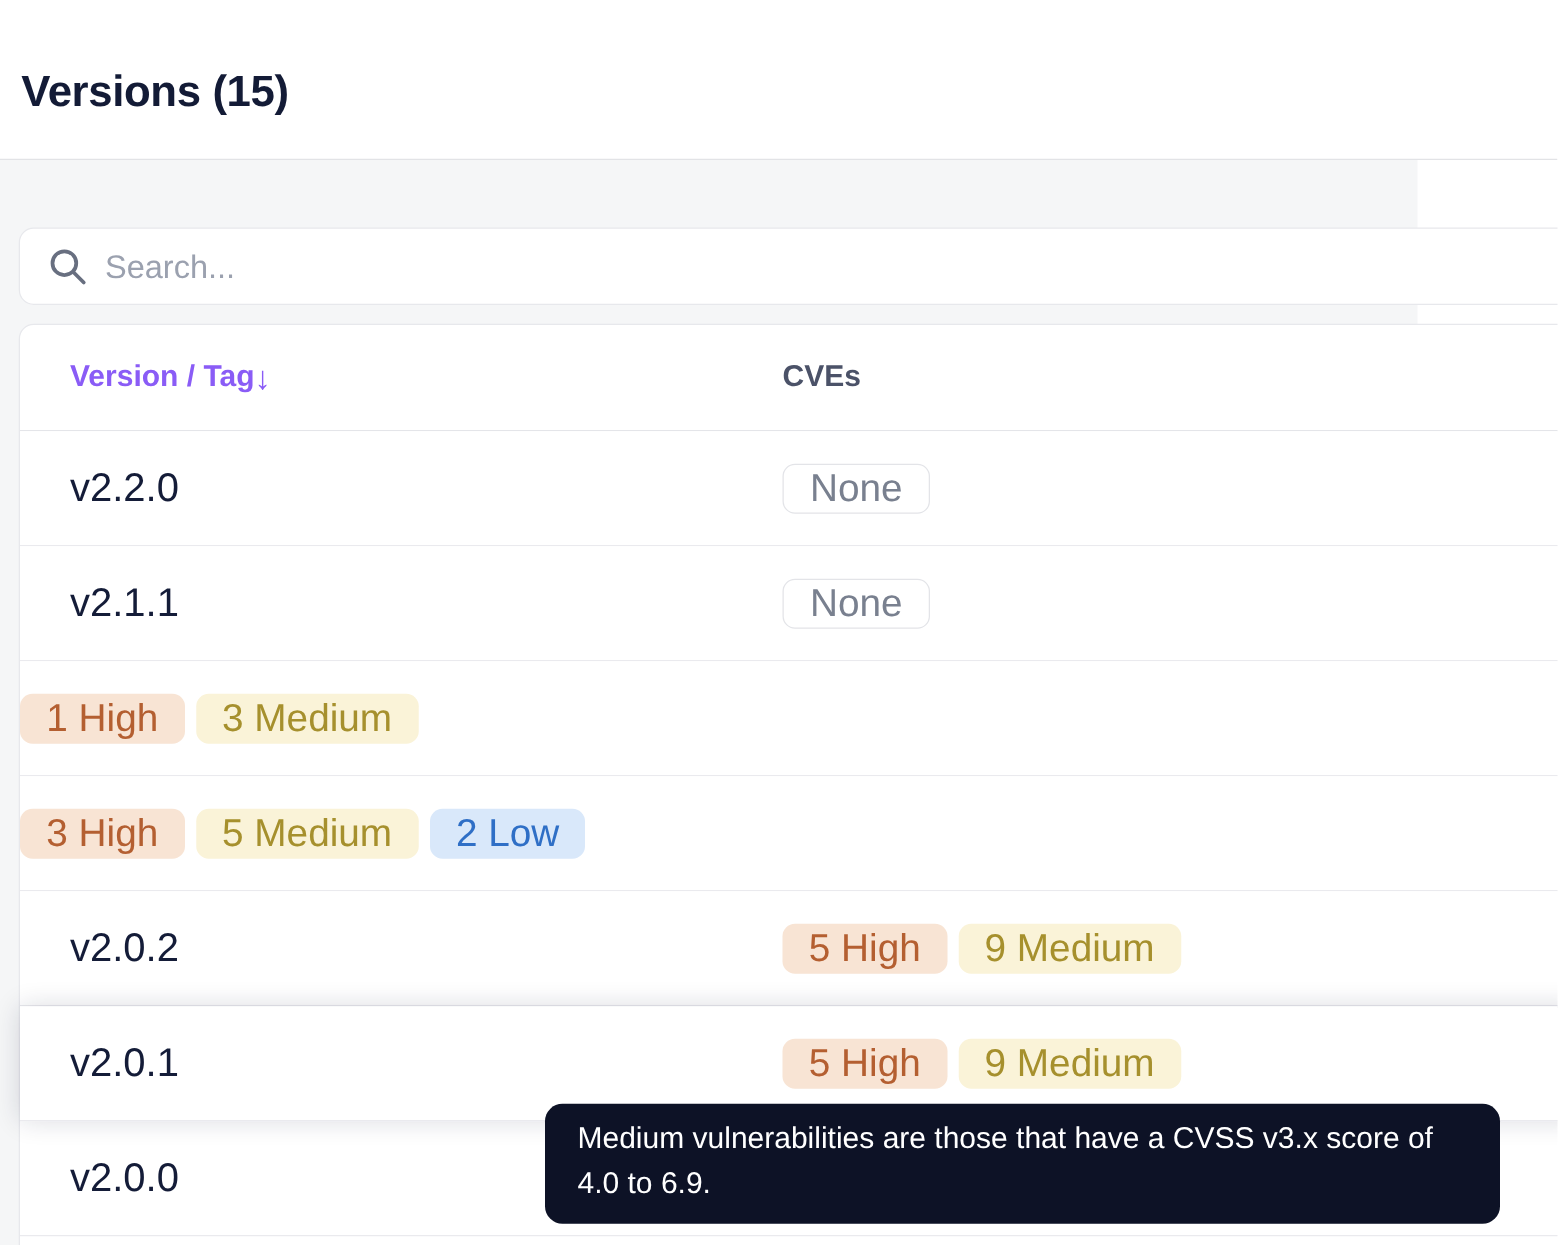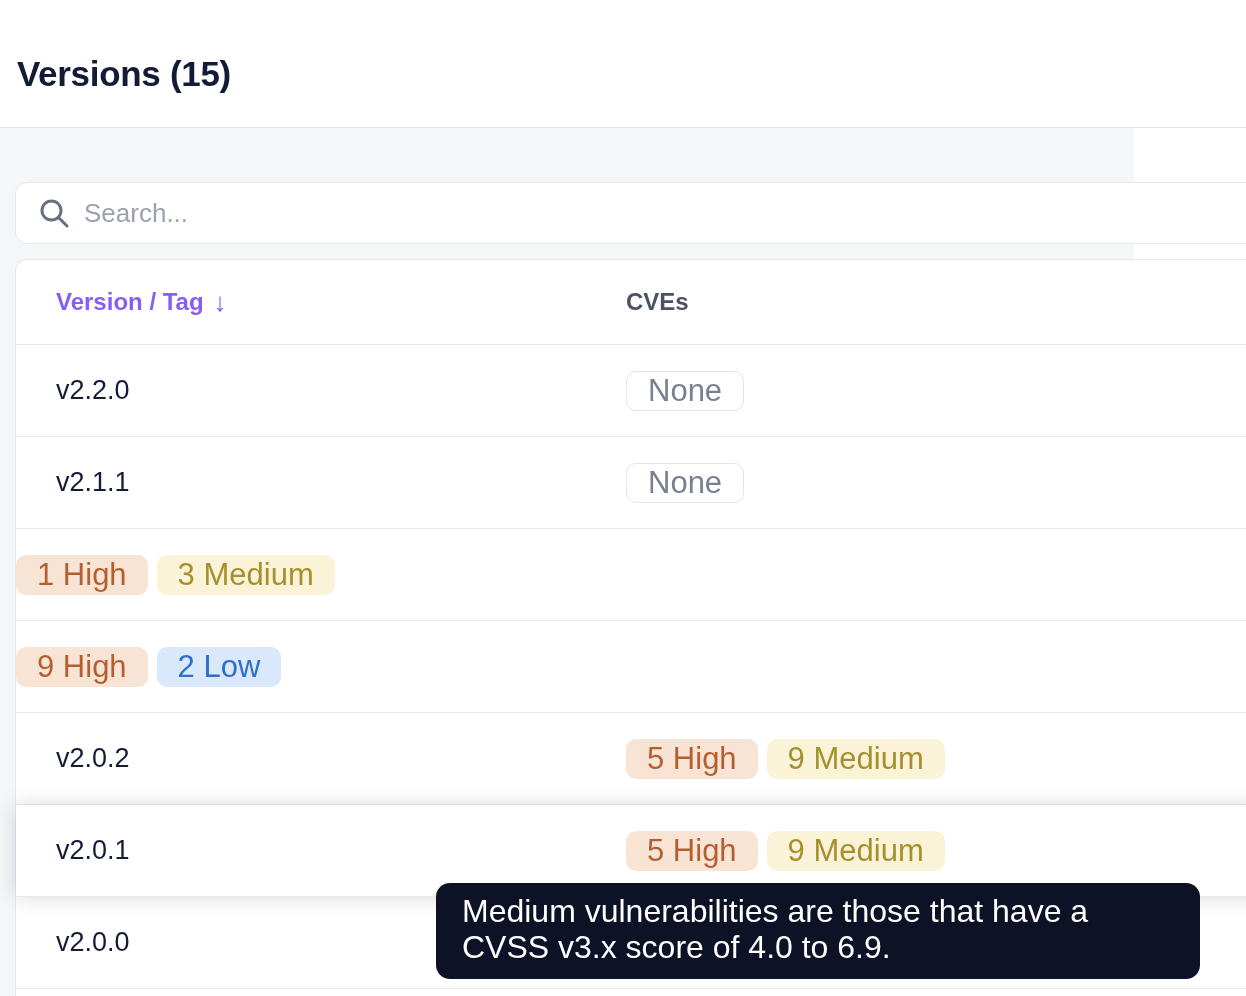--- a/index.html
+++ b/index.html
@@ -27,45 +27,45 @@
     font-family:"Liberation Sans", sans-serif; }
   .search-input::placeholder { color:var(--muted-text,#9ba1af); }
 
   
   .card { position:absolute; left:15px; top:131px; width:1250px; height:760px;
     background:#fff; border:1px solid var(--card-border,#e7e8ec); border-radius:12px;
     overflow:visible; }
   .thead { display:grid; grid-template-columns:610px 1fr; align-items:center;
     height:85px; border-bottom:1px solid #e4e5e9; }
   .th-version { padding-left:40px; font-size:24px; font-weight:700;
-    color:var(--accent-purple,#8a5cf6); display:flex; align-items:center; gap:10px; cursor:pointer; }
+    color:var(--accent-purple,#8a5cf6); display:flex; align-items:center; cursor:pointer; }
   .sort-arrow { font-size:26px; font-weight:700; color:var(--accent-purple,#8a5cf6); line-height:1; }
   .th-cves { font-size:24px; font-weight:700; color:#4b5268; }
 
   .row { display:grid; grid-template-columns:610px 1fr; align-items:center;
     height:92px; border-bottom:1px solid var(--row-divider,#eaeaee);
     background:#fff; position:relative; }
   .row.hovered { box-shadow:0 0 20px rgba(19,27,54,0.16); z-index:2; }
-  .version-cell { padding-left:40px; font-size:27px; color:var(--body-text,#141c38); }
+  .version-cell { padding-left:40px; font-size:32px; color:var(--body-text,#141c38); }
   .cves-cell { display:flex; align-items:center; gap:9px; }
 
   .badge { display:inline-flex; align-items:center; justify-content:center;
     height:40px; padding:0 21px; border-radius:10px; font-size:31px; font-weight:500;
     white-space:nowrap; cursor:default; }
   .badge.none { background:#fff; border:1px solid var(--none-badge-border,#e3e4e8);
     color:var(--none-badge-text,#79808f); }
   .badge.high { background:var(--high-badge-bg,#f8e4d4); color:var(--high-badge-text,#b45f31); }
   .badge.medium { background:var(--medium-badge-bg,#faf3d8); color:var(--medium-badge-text,#a6902d);text-align:center; }
   .badge.low { background:var(--low-badge-bg,#d9e8fa); color:var(--low-badge-text,#2f6fc6);text-align:center; }
 
   
   .tooltip { position:absolute; left:436px; top:883px; width:764px;
     background:var(--tooltip-bg,#0d1226); border-radius:14px; z-index:10;
     padding:10px 26px 14px 26px; }
-  .tooltip-text { color:#fff; font-size:32px; line-height:36px; }
+  .tooltip-text { color:#fff; font-size:24px; line-height:36px; }
 </style>
 </head>
 <body>
 
 <div class="stage">
 
   <div class="page-header">
     <div class="page-title">Versions (15)</div>
   </div>
   <div class="header-divider"></div>
@@ -105,21 +105,22 @@
 
   <div class="row">
     <div class="cves-cell badges">
               <span class="badge high">1 High</span>
               <span class="badge medium">3 Medium</span>
             </div>
   </div>
 
   <div class="row">
     <div class="cves-cell badges">
-              <span class="badge high">9 High</span>
+              <span class="badge high">3 High</span>
+              <span class="badge medium">5 Medium</span>
               <span class="badge low">2 Low</span>
             </div>
   </div>
 
   <div class="row">
     <div class="version-cell">v2.0.2</div>
     <div class="cves-cell badges">
               <span class="badge high">5 High</span>
               <span class="badge medium">9 Medium</span>
             </div>

